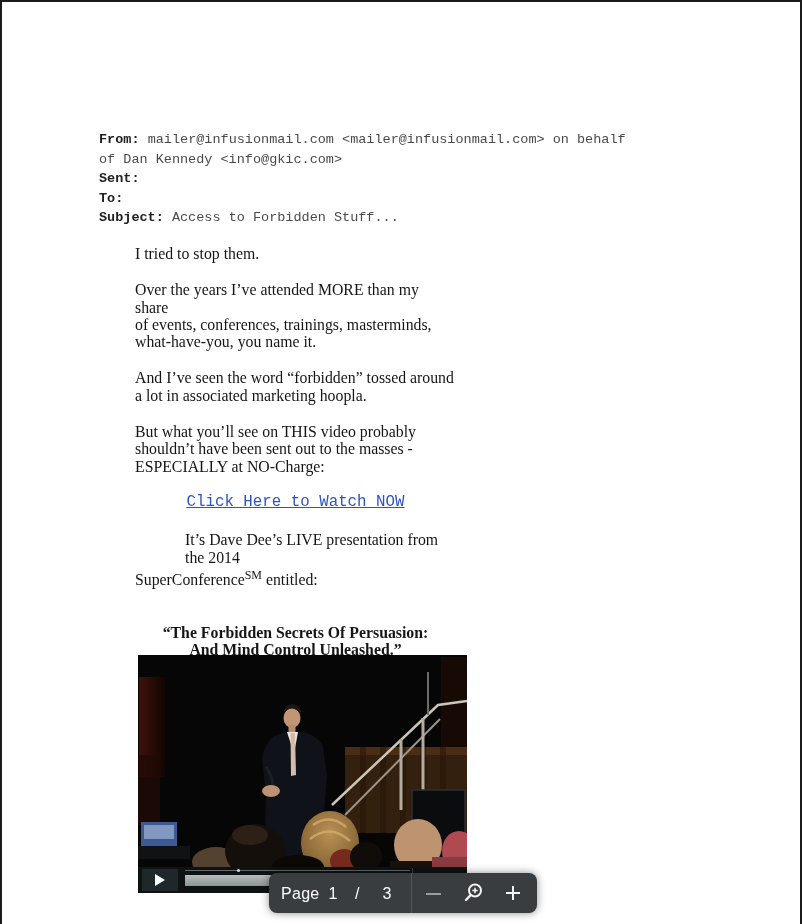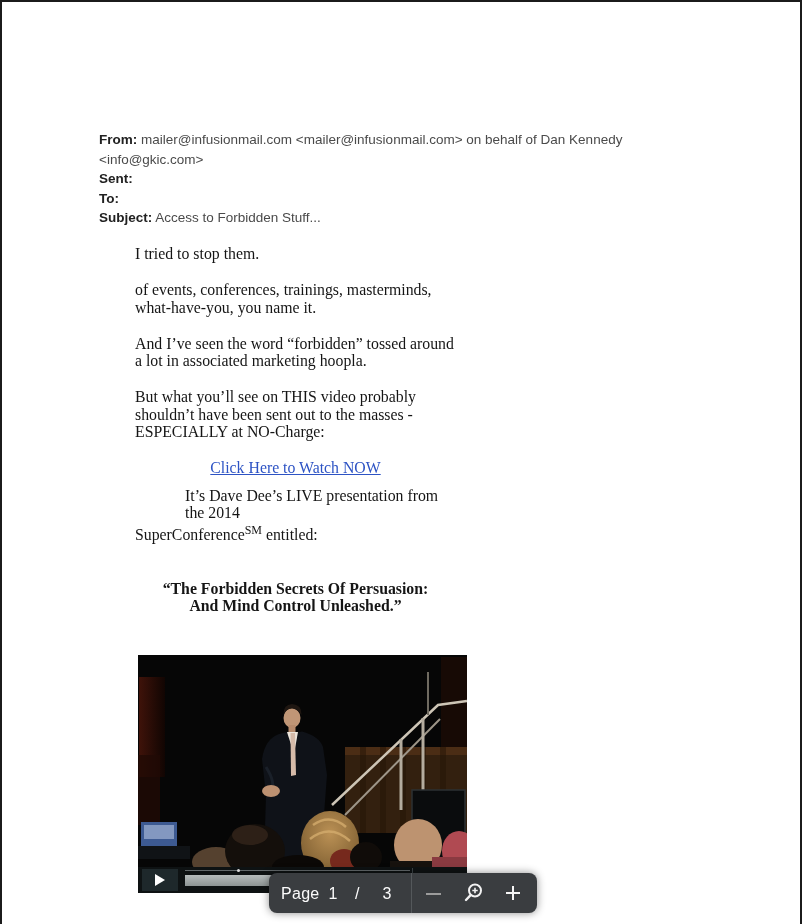--- a/index.html
+++ b/index.html
@@ -10,33 +10,33 @@
     position:absolute; left:0; top:0; width:802px; height:924px;
     background:#ffffff;
     border-top:2px solid #1b1b1b;
     border-left:2px solid #1b1b1b;
     border-right:2px solid #1b1b1b;
   }
 
   
   .email-header {
     position:absolute; left:97px; top:128px; width:545px;
-    font-family:Liberation Sans, sans-serif;
+    font-family:Liberation Mono, monospace;
     font-size:13.5px; line-height:19.5px; color:#4a4a4a;
   }
   .email-header .lbl { font-weight:700; color:#212121; }
 
   
   .email-body {
     position:absolute; left:133px; top:243px; width:321px;
     font-family:"Liberation Serif",serif;
     font-size:15.8px; line-height:17.3px; color:#151515;
   }
   .para { margin:0 0 19px 0; }
-  .link-line { text-align:center; margin:1px 0 10px 0; }
+  .link-line { text-align:center; margin:1px 0 20px 0;font-family:Liberation Mono, monospace; }
   .watch-link { color:#2d53c4; text-decoration:underline; cursor:pointer; }
   .pres { margin:2px 0 17px 0; }
   .pres-l1 { padding-left:4px;margin-left:46px; }
   .pres-l2 { margin-top:5px; }
   sup.sm { font-size:12px; line-height:0; vertical-align:super; }
   .vtitle { text-align:center; font-weight:700;margin-top:36px; }
 
   
   .video-box {
     position:absolute; left:136px; top:653px; width:329px; height:238px;
@@ -108,20 +108,21 @@
       <span class="lbl">Subject:</span>
       <span>Access to Forbidden Stuff...</span>
     </div>
   </div>
 
   <div class="email-body">
     <div class="para">
       <div>I tried to stop them.</div>
     </div>
     <div class="para">
+      <div>Over the years I’ve attended MORE than my share</div>
       <div>of events, conferences, trainings, masterminds,</div>
       <div>what-have-you, you name it.</div>
     </div>
     <div class="para">
       <div>And I’ve seen the word “forbidden” tossed around</div>
       <div>a lot in associated marketing hoopla.</div>
     </div>
     <div class="para">
       <div>But what you’ll see on THIS video probably</div>
       <div>shouldn’t have been sent out to the masses -</div>

